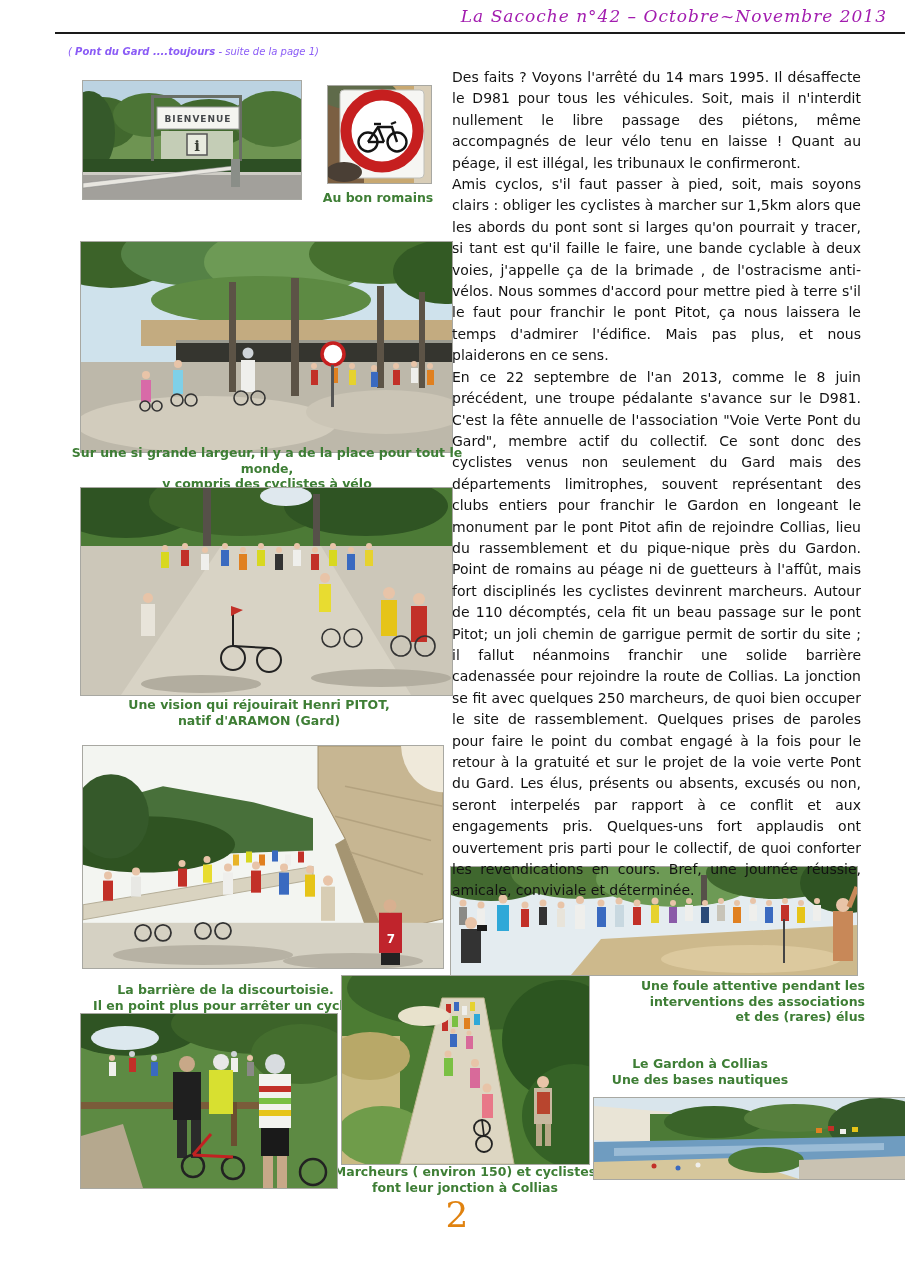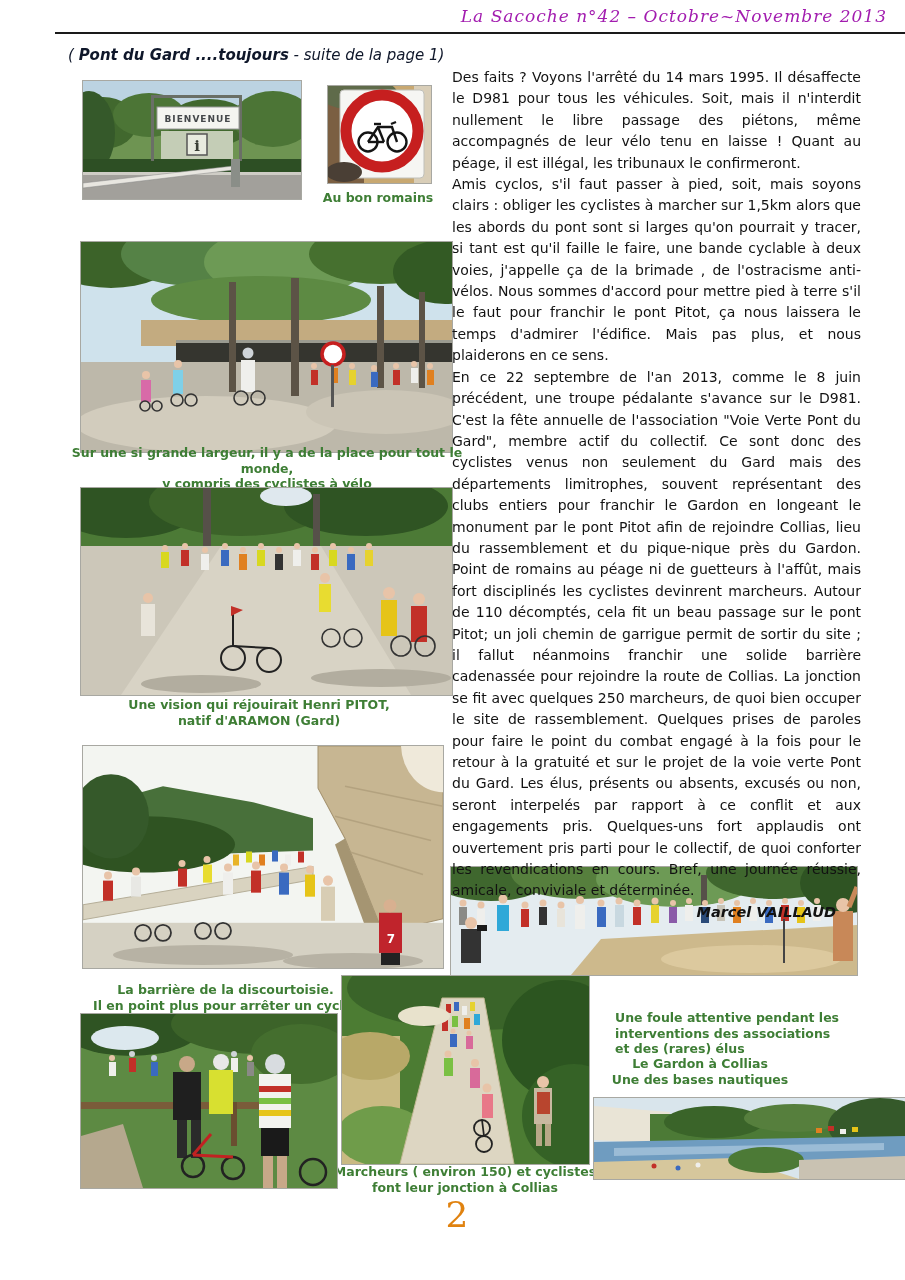--- a/index.html
+++ b/index.html
@@ -1,27 +1,27 @@
 <!DOCTYPE html>
 <html><head>
 <meta charset="utf-8">
 <style>
   html,body{margin:0;padding:0;background:#ffffff;}
   .page{position:relative;width:905px;height:1280px;background:#ffffff;overflow:hidden;
         font-family:"DejaVu Sans",sans-serif;color:#1a1a1a;}
   .header-line{position:absolute;top:6px;right:18px;font-family:"DejaVu Serif",serif;
         font-style:italic;font-size:17px;color:#a21caf;letter-spacing:1px;}
   .header-rule{position:absolute;top:32px;left:55px;width:850px;height:2px;background:#1a1a1a;}
-  .article-title{position:absolute;left:68px;top:46px;font-size:15px;font-style:italic;color:#0f172a;}
+  .article-title{position:absolute;left:68px;top:46px;font-size:10px;font-style:italic;color:#8b5cf6;}
   .article-title .t-bold{font-weight:bold;}
   .photo{position:absolute;border:1px solid #a8a8a2;background:#15803d;overflow:hidden;}
   .photo svg{display:block;width:100%;height:100%;}
   .caption{position:absolute;color:#3e7e35;font-size:12.5px;line-height:15.5px;
         text-align:center;white-space:pre-line;font-weight:bold;}
-  .caption.right{text-align:left;margin-top:32px;}
+  .caption.right{text-align:right;}
   .body-text{position:absolute;left:452px;top:67px;width:409px;font-size:14px;
         line-height:21.4px;color:#121212;}
   .body-text p{margin:0;text-align:justify;}
   .signature{margin-top:1px;text-align:right !important;padding-right:25px;
         font-weight:bold;font-style:italic;font-size:14.5px;}
   .page-number{position:absolute;left:432px;top:1194px;width:50px;text-align:center;
         font-family:"DejaVu Serif",serif;font-size:36px;color:#e0820f;}
 </style>
 </head>
 <body>
@@ -471,18 +471,17 @@
         <circle cx="84" cy="70" r="2.5" fill="#3a6ac0"></circle>
         <circle cx="104" cy="67" r="2.5" fill="#efefec"></circle>
       </g>
     </svg>
   </div>
 
   <div class="body-text">
     <p>Des faits ? Voyons l'arrêté du 14 mars 1995. Il désaffecte le D981 pour tous les véhicules. Soit, mais il n'interdit nullement le libre passage des piétons, même accompagnés de leur vélo tenu en laisse ! Quant au péage, il est illégal, les tribunaux le confirmeront.</p>
     <p>Amis cyclos, s'il faut passer à pied, soit, mais soyons clairs : obliger les cyclistes à marcher sur 1,5km alors que les abords du pont sont si larges qu'on pourrait y tracer, si tant est qu'il faille le faire, une bande cyclable à deux voies, j'appelle ça de la brimade , de l'ostracisme anti-vélos. Nous sommes d'accord pour mettre pied à terre s'il le faut pour franchir le pont Pitot, ça nous laissera le temps d'admirer l'édifice. Mais pas plus, et nous plaiderons en ce sens.</p>
     <p>En ce 22 septembre de l'an 2013, comme le 8 juin précédent, une troupe pédalante s'avance sur le D981. C'est la fête annuelle de l'association "Voie Verte Pont du Gard", membre actif du collectif. Ce sont donc des cyclistes venus non seulement du Gard mais des départements limitrophes, souvent représentant des clubs entiers pour franchir le Gardon en longeant le monument par le pont Pitot afin de rejoindre Collias, lieu du rassemblement et du pique-nique près du Gardon. Point de romains au péage ni de guetteurs à l'affût, mais fort disciplinés les cyclistes devinrent marcheurs. Autour de 110 décomptés, cela fit un beau passage sur le pont Pitot; un joli chemin de garrigue permit de sortir du site ; il fallut néanmoins franchir une solide barrière cadenassée pour rejoindre la route de Collias. La jonction se fit avec quelques 250 marcheurs, de quoi bien occuper le site de rassemblement. Quelques prises de paroles pour faire le point du combat engagé à la fois pour le retour à la gratuité et sur le projet de la voie verte Pont du Gard. Les élus, présents ou absents, excusés ou non, seront interpelés par rapport à ce conflit et aux engagements pris. Quelques-uns fort applaudis ont ouvertement pris parti pour le collectif, de quoi conforter les revendications en cours. Bref, une journée réussie, amicale, conviviale et déterminée.</p>
-    <p class="signature">Marcel VAILLAUD</p>
   </div>
 
   <div class="page-number">2</div>
 
 </div>
 
 </body></html>

